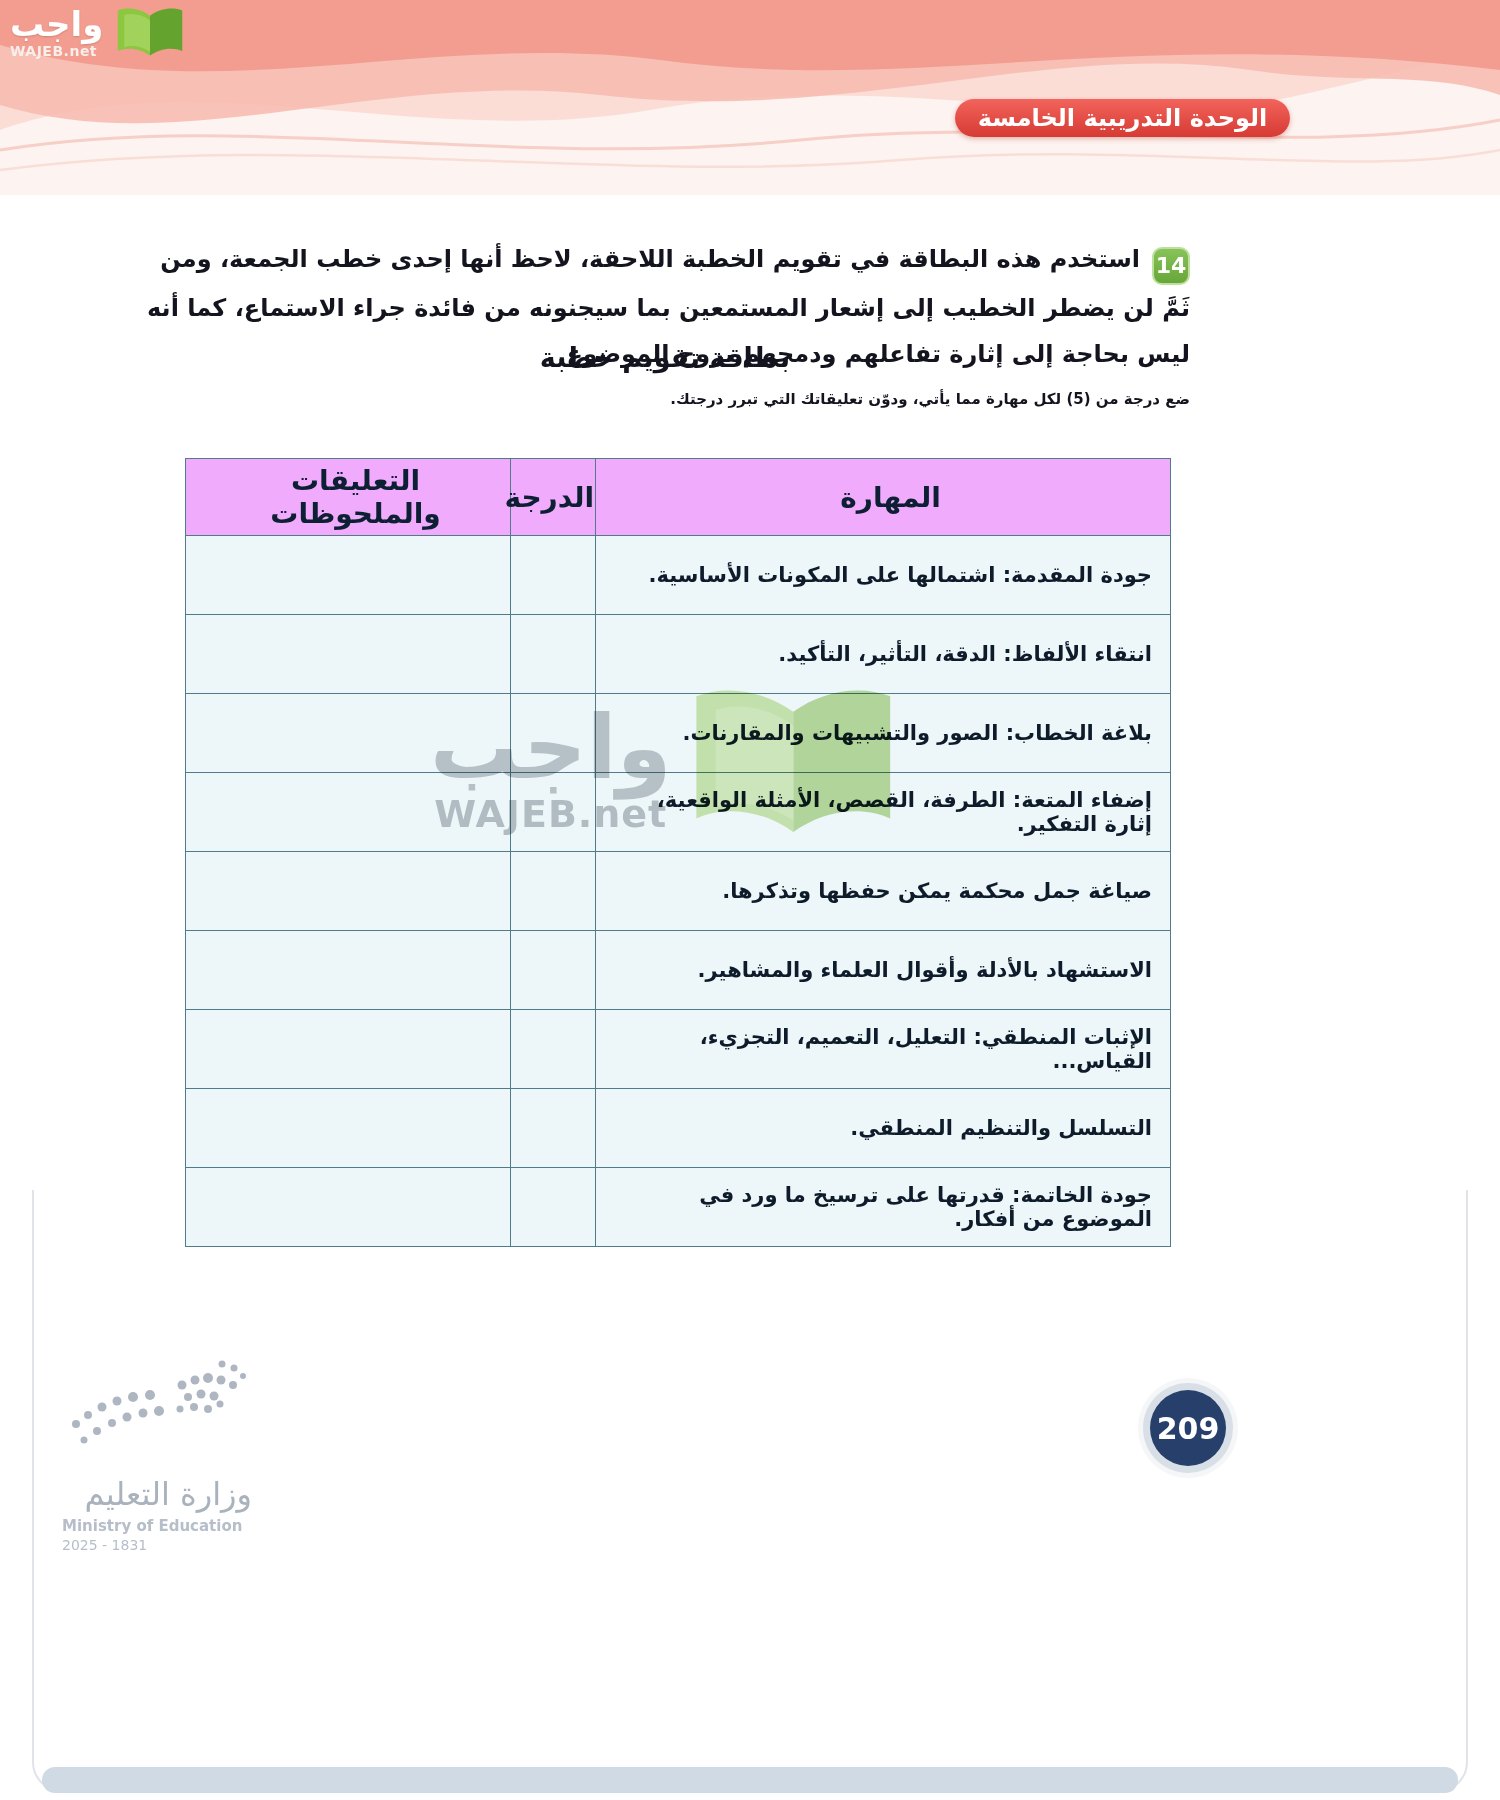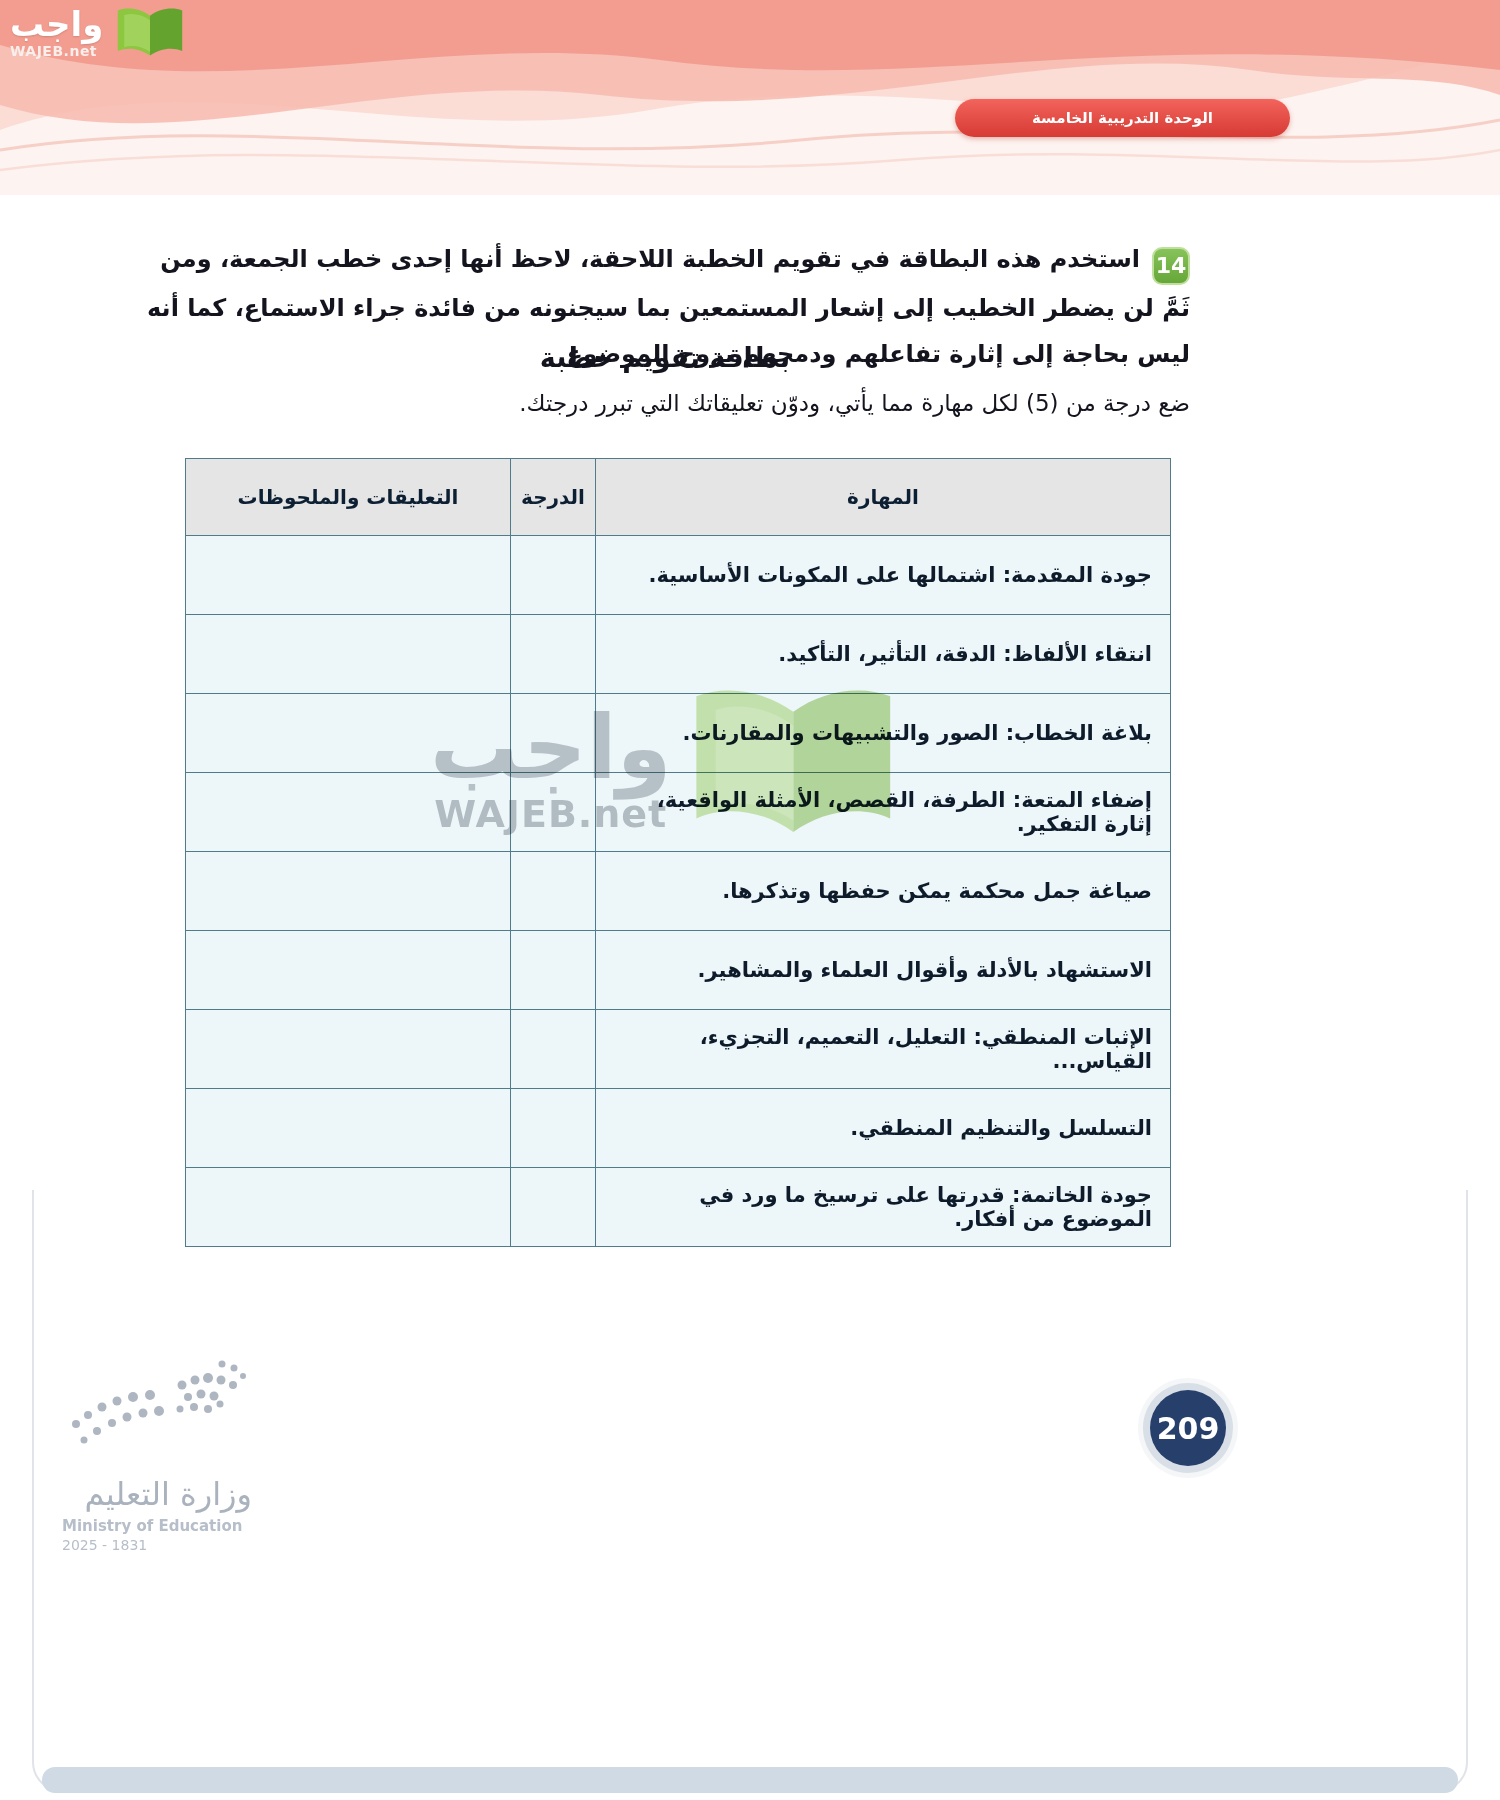--- a/index.html
+++ b/index.html
@@ -27,54 +27,54 @@
     position:absolute;top:6px;left:10px;z-index:3;display:flex;align-items:flex-start;gap:8px;
   }
   .brand .texts{display:flex;flex-direction:column;align-items:flex-start;}
   .brand .ar{color:#ffffff;font-size:34px;font-weight:bold;line-height:1.1;text-shadow:0 1px 2px rgba(0,0,0,.15);}
   .brand .site{color:#f7efec;font-size:14px;font-weight:bold;letter-spacing:.5px;}
   
   .unit-banner{
     position:absolute;top:99px;left:955px;width:335px;height:38px;z-index:3;
     background:linear-gradient(#f2645c,#d63a33);
     border-radius:19px;color:#ffffff;display:flex;align-items:center;justify-content:center;
-    font-size:15px;font-weight:bold;direction:rtl;
+    font-size:24px;font-weight:bold;direction:rtl;
     box-shadow:0 2px 5px rgba(180,60,50,.35);
   }
   
   .exercise{
     position:absolute;top:212px;left:140px;right:310px;z-index:3;
     direction:rtl;text-align:right;
     font-size:24px;font-weight:bold;line-height:1.92;color:#14141f;
   }
   .num-badge{
     display:inline-flex;align-items:center;justify-content:center;
     width:34px;height:34px;margin-left:12px;vertical-align:-6px;
     background:linear-gradient(#86c35a,#67a638);border:2px solid #bfe09d;
     border-radius:10px;color:#ffffff;font-size:22px;font-weight:bold;
   }
   .card-title{
     position:absolute;top:342px;left:140px;right:310px;z-index:3;
     direction:rtl;text-align:center;font-size:27px;font-weight:bold;color:#14141f;
   }
   .instruction{
     position:absolute;top:390px;left:140px;right:310px;z-index:3;
-    direction:rtl;text-align:right;font-size:23px;font-weight:normal;color:#14141f;
+    direction:rtl;text-align:right;font-size:15px;font-weight:bold;color:#14141f;
   }
   
   .eval-table{
     position:absolute;top:458px;left:185px;width:985px;z-index:3;
     border-collapse:collapse;direction:rtl;table-layout:fixed;
   }
   .eval-table th,.eval-table td{
     border:1.5px solid #4f7c88;
   }
   .eval-table th{
-    height:74px;background:#e5e5e5;
-    font-size:20px;font-weight:bold;color:#0d1f33;text-align:center;
+    height:74px;background:#f0abfc;
+    font-size:28px;font-weight:bold;color:#0d1f33;text-align:center;padding-left:16px;
   }
   .eval-table td{
     height:76px;background:#edf6f9;
     font-size:21px;font-weight:bold;color:#0d1b2a;
   }
   td.skill-cell{text-align:right;padding:0 18px 0 8px;}
   td.grade-cell,td.comments-cell{text-align:center;}
   
   .watermark{
     position:absolute;top:680px;left:430px;width:480px;z-index:6;

